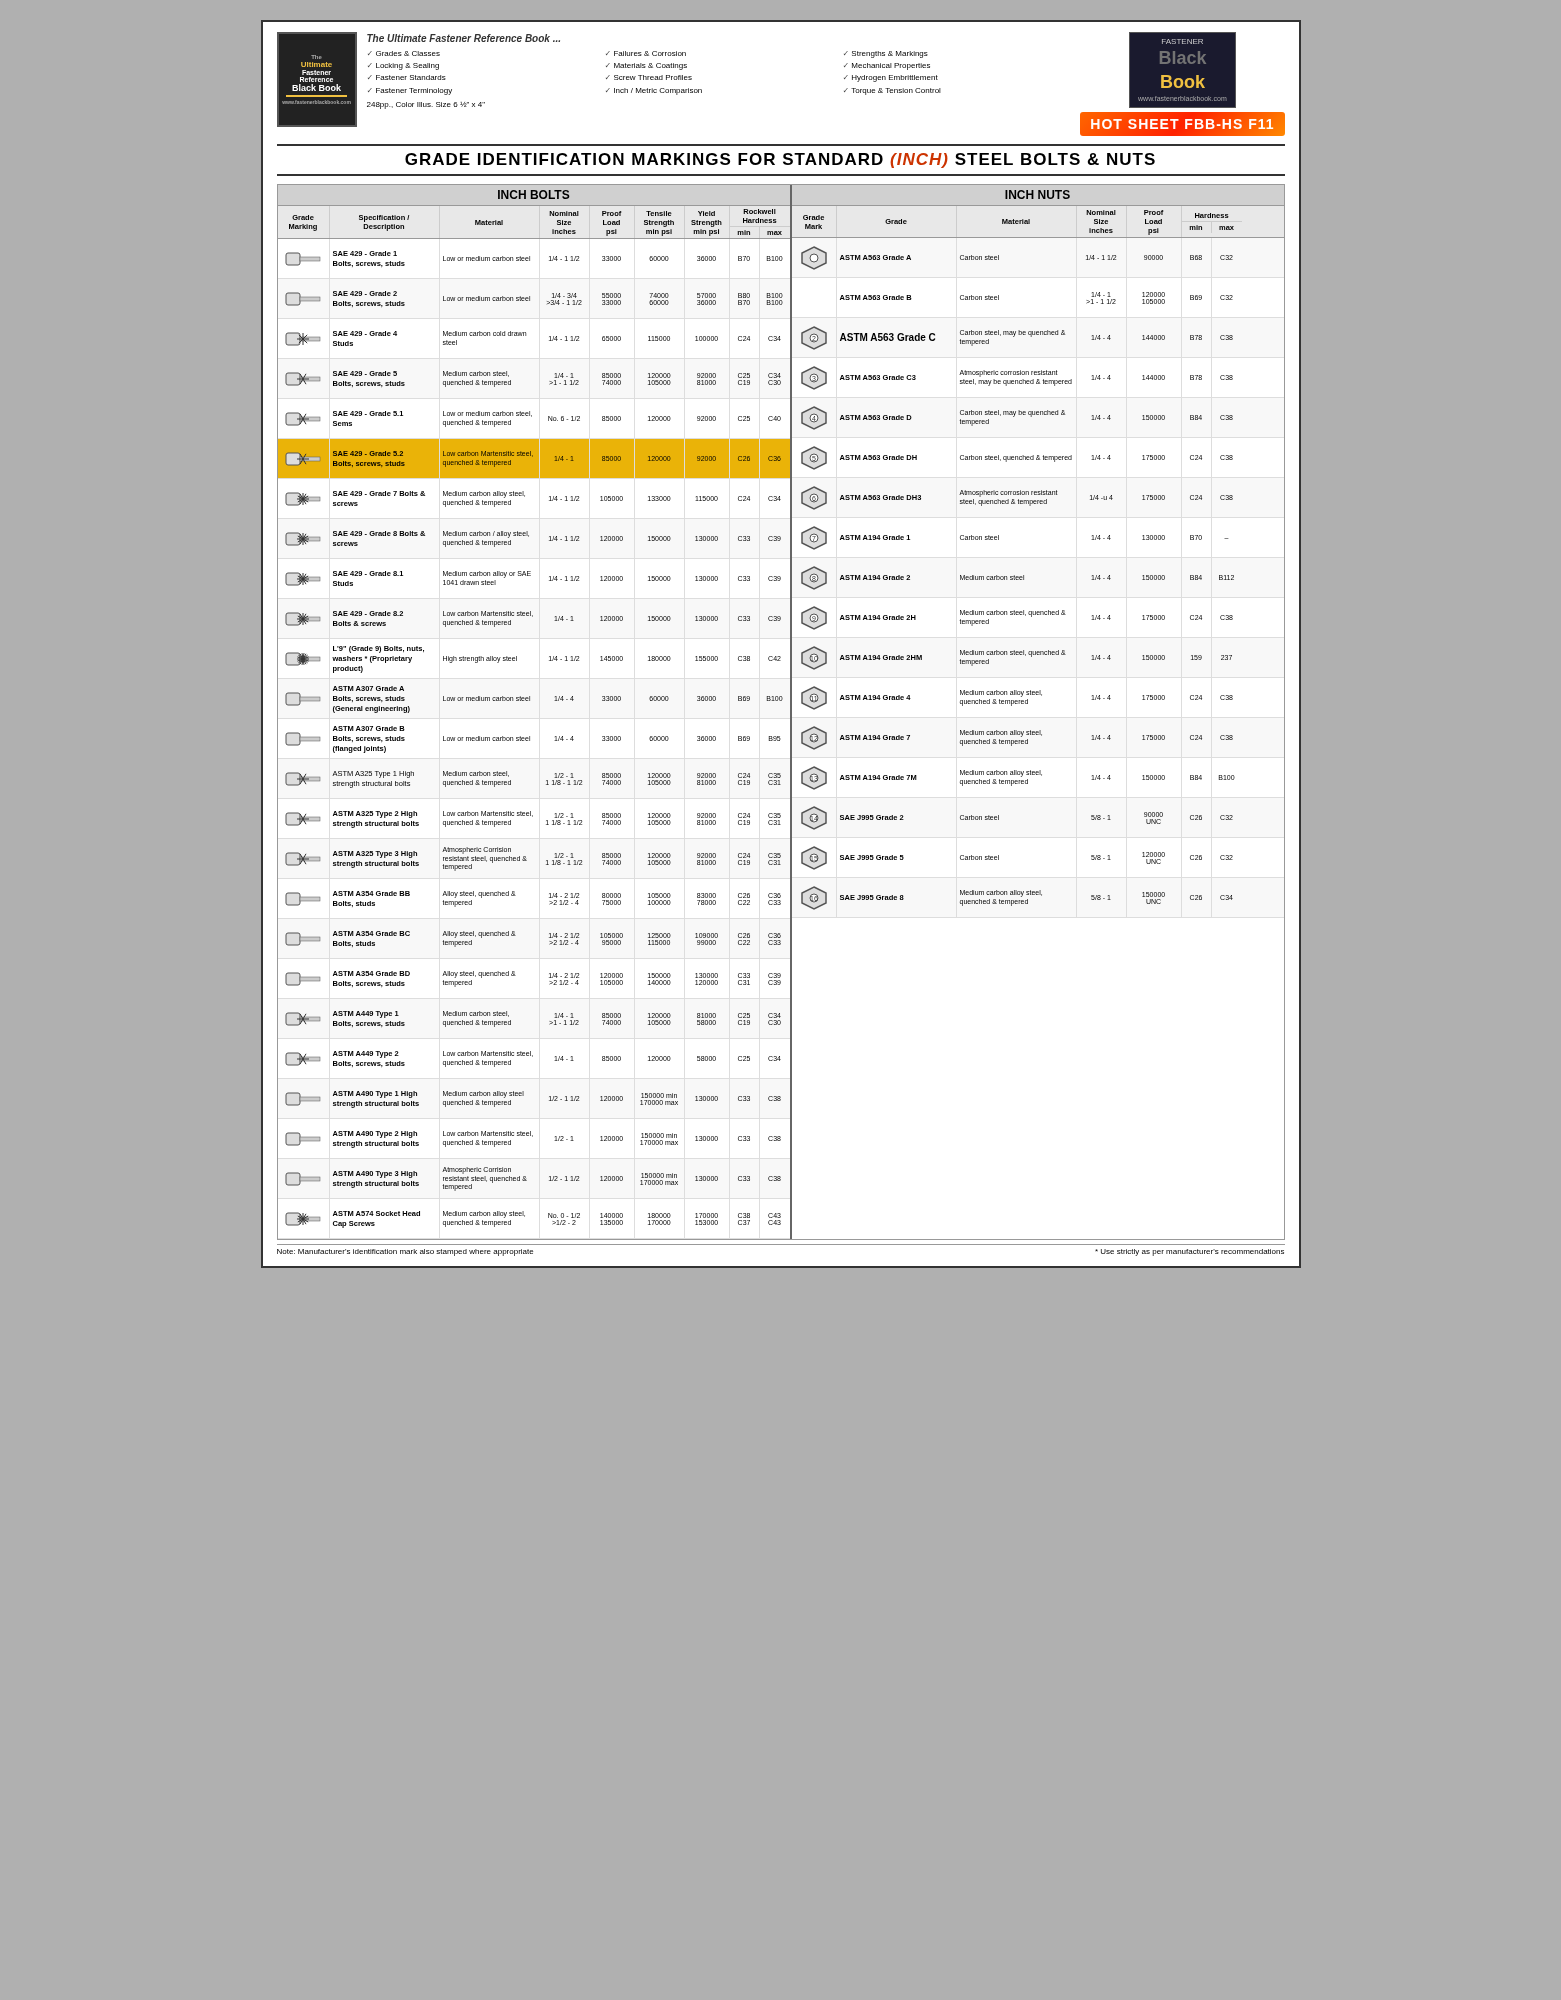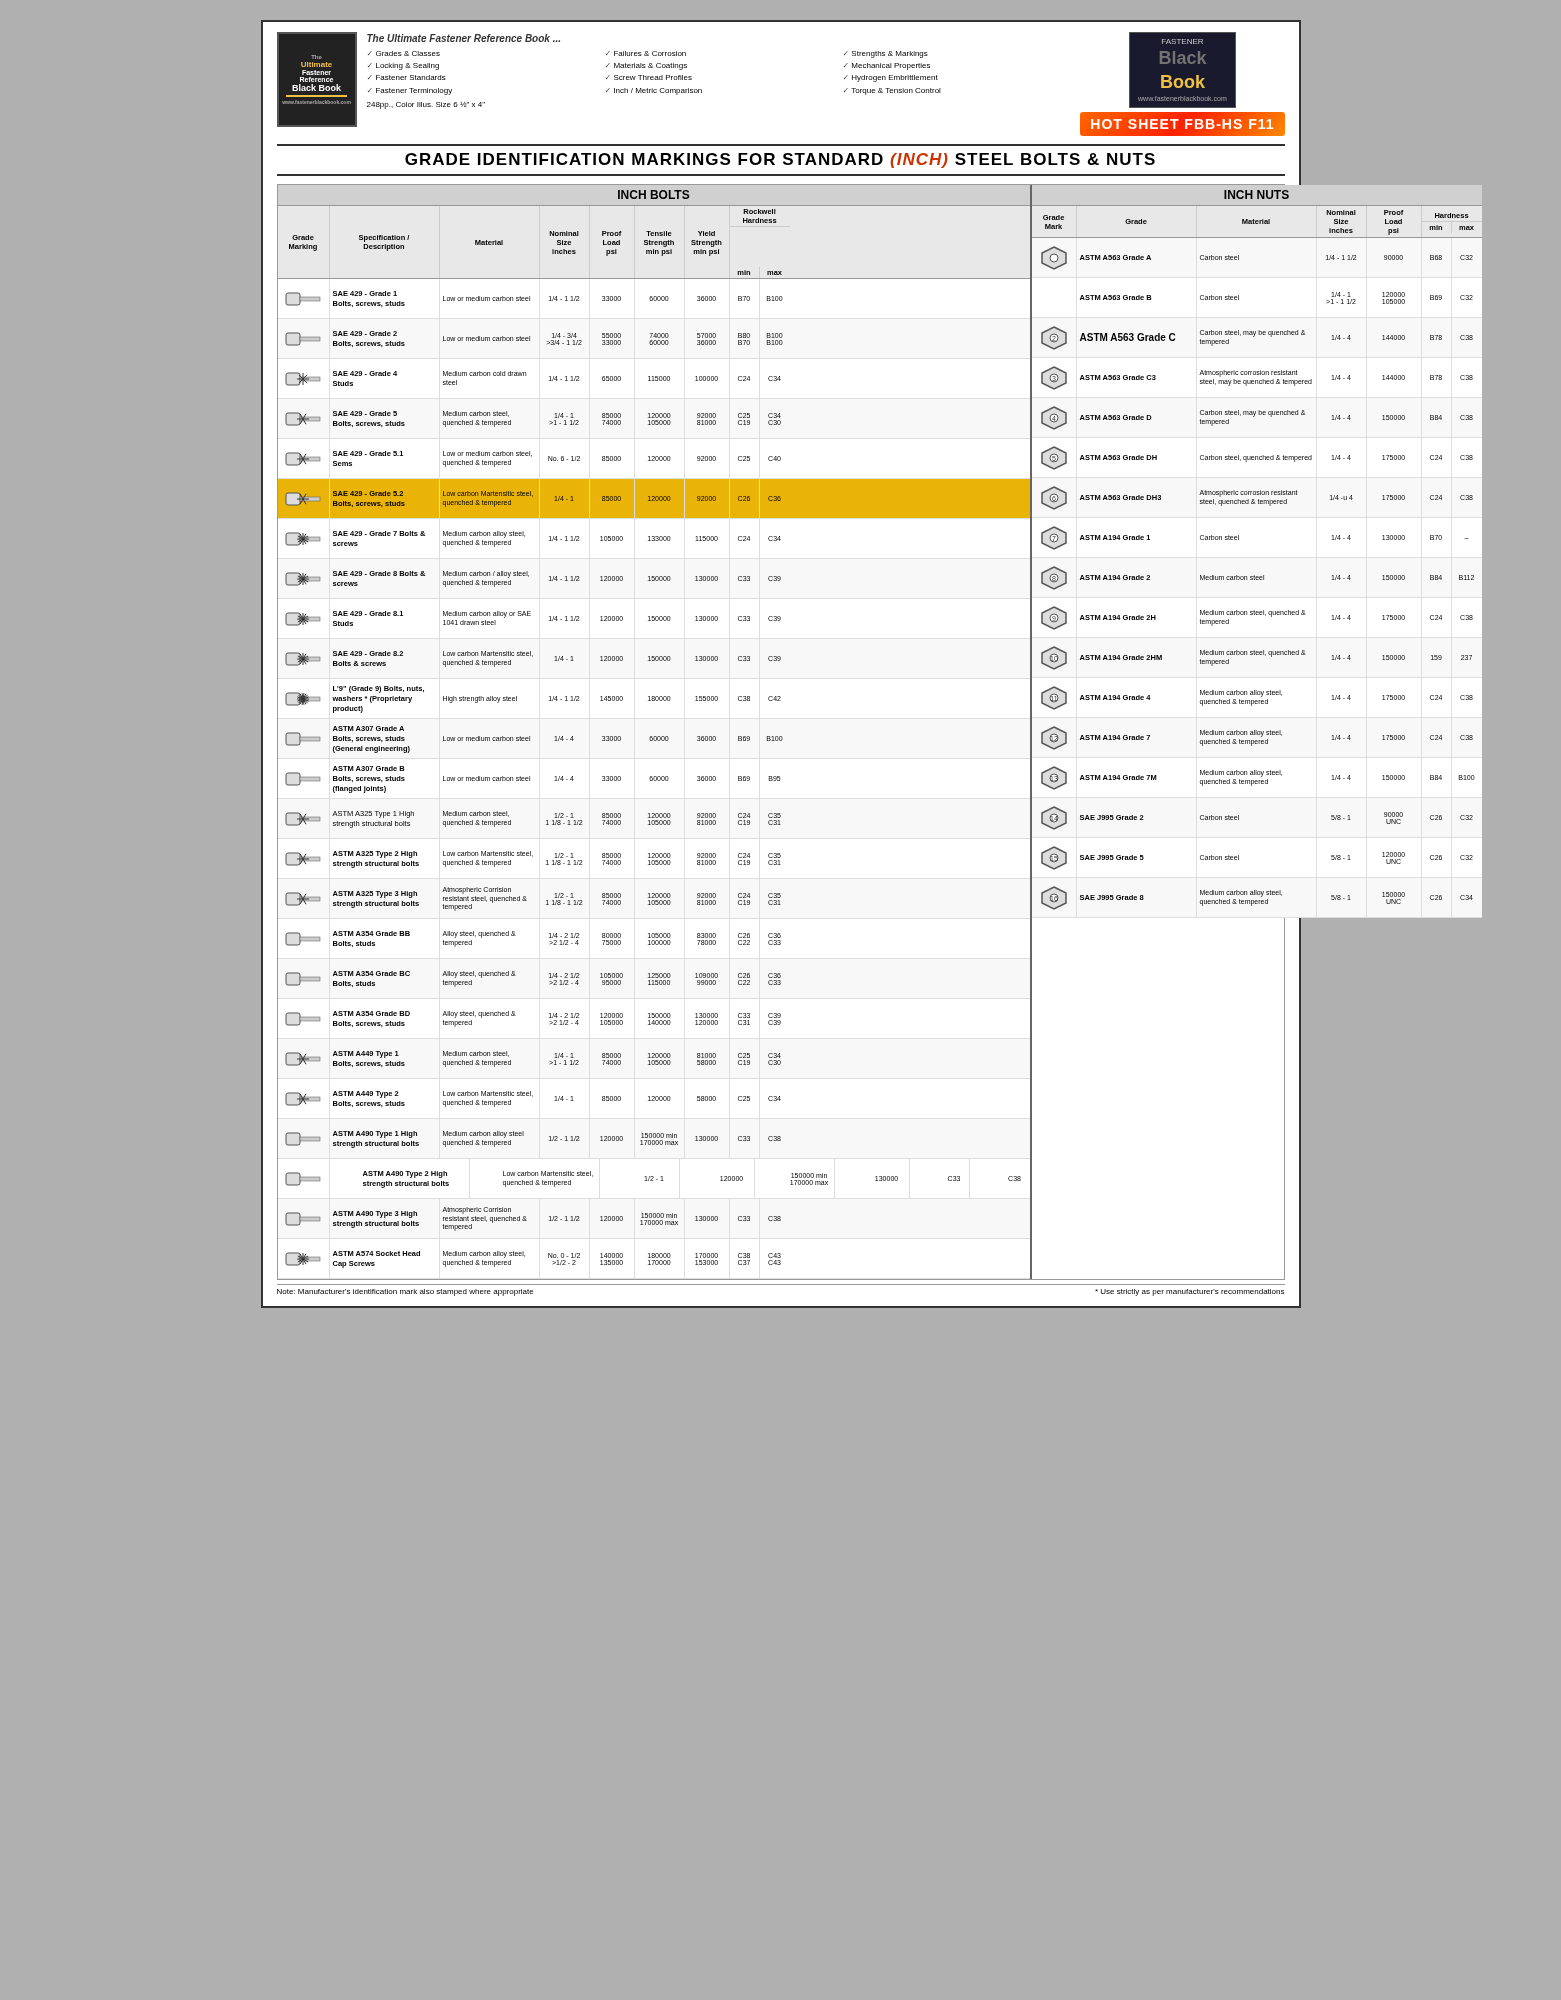--- a/index.html
+++ b/index.html
@@ -197,21 +197,21 @@
       <div class="col-section-title">INCH BOLTS</div>
 
       <div style="display:grid; grid-template-columns:52px 110px 100px 50px 45px 50px 45px 60px; background:#e8e8e8; border-bottom:1px solid #999; font-size:7.5px; font-weight:bold; text-align:center;">
         <div class="ch">Grade<br>Marking</div>
         <div class="ch">Specification /<br>Description</div>
         <div class="ch">Material</div>
         <div class="ch">Nominal<br>Size<br>inches</div>
         <div class="ch">Proof<br>Load<br>psi</div>
         <div class="ch">Tensile<br>Strength<br>min psi</div>
         <div class="ch">Yield<br>Strength<br>min psi</div>
-        <div class="ch" style="display:flex;flex-direction:column;align-items:center;padding:0;gap:40px;">
+        <div class="ch" style="display:flex;flex-direction:column;align-items:center;padding:0;">
           <div style="border-bottom:1px solid #ccc;width:100%;text-align:center;padding:1px 0;">Rockwell<br>Hardness</div>
           <div style="display:grid;grid-template-columns:1fr 1fr;width:100%;">
             <div style="border-right:1px solid #ccc;text-align:center;padding:1px;">min</div>
             <div style="text-align:center;padding:1px;">max</div>
           </div>
         </div>
       </div>
 
       <div id="bolts-body">
           <div style="display: grid; grid-template-columns: 52px 110px 100px 50px 45px 50px 45px 30px 30px; border-bottom: 1px solid rgb(221, 221, 221); min-height: 40px; background: rgb(255, 255, 255);">
@@ -628,21 +628,21 @@
     </div>
     <div style="border-right:1px solid #ddd;padding:2px 3px;font-size:7.5px;display:flex;align-items:center;font-weight:bold;line-height:1.3;">ASTM A490 Type 1 High strength structural bolts</div>
     <div style="border-right:1px solid #ddd;padding:2px 3px;font-size:7px;display:flex;align-items:center;line-height:1.2;">Medium carbon alloy steel quenched &amp; tempered</div>
     <div style="border-right:1px solid #ddd;padding:2px 2px;font-size:7px;display:flex;align-items:center;justify-content:center;text-align:center;">1/2 - 1 1/2</div>
     <div style="border-right:1px solid #ddd;padding:2px 2px;font-size:7px;display:flex;align-items:center;justify-content:center;text-align:center;">120000</div>
     <div style="border-right:1px solid #ddd;padding:2px 2px;font-size:7px;display:flex;align-items:center;justify-content:center;text-align:center;">150000 min<br>170000 max</div>
     <div style="border-right:1px solid #ddd;padding:2px 2px;font-size:7px;display:flex;align-items:center;justify-content:center;text-align:center;">130000</div>
     <div style="border-right:1px solid #ddd;padding:2px 1px;font-size:7px;display:flex;align-items:center;justify-content:center;text-align:center;">C33</div>
     <div style="padding:2px 1px;font-size:7px;display:flex;align-items:center;justify-content:center;text-align:center;">C38</div>
   </div>
-          <div style="display: grid; grid-template-columns: 52px 110px 100px 50px 45px 50px 45px 30px 30px; border-bottom: 1px solid rgb(221, 221, 221); min-height: 40px; background: rgb(255, 255, 255); gap: 30px;">
+          <div style="display: grid; grid-template-columns: 52px 110px 100px 50px 45px 50px 45px 30px 30px; border-bottom: 1px solid rgb(221, 221, 221); min-height: 40px; background: rgb(255, 255, 255);">
     <div style="display:flex;align-items:center;justify-content:center;border-right:1px solid #ddd;padding:2px;">
       <svg width="38" height="18" viewBox="0 0 38 18">
     <rect x="2" y="3" width="14" height="12" rx="2" fill="#ddd" stroke="#555" stroke-width="1"></rect>
     <rect x="16" y="7" width="20" height="4" fill="#ccc" stroke="#555" stroke-width="0.5"></rect>
 
   </svg>
     </div>
     <div style="border-right:1px solid #ddd;padding:2px 3px;font-size:7.5px;display:flex;align-items:center;font-weight:bold;line-height:1.3;">ASTM A490 Type 2 High strength structural bolts</div>
     <div style="border-right:1px solid #ddd;padding:2px 3px;font-size:7px;display:flex;align-items:center;line-height:1.2;">Low carbon Martensitic steel, quenched &amp; tempered</div>
     <div style="border-right:1px solid #ddd;padding:2px 2px;font-size:7px;display:flex;align-items:center;justify-content:center;text-align:center;">1/2 - 1</div>

